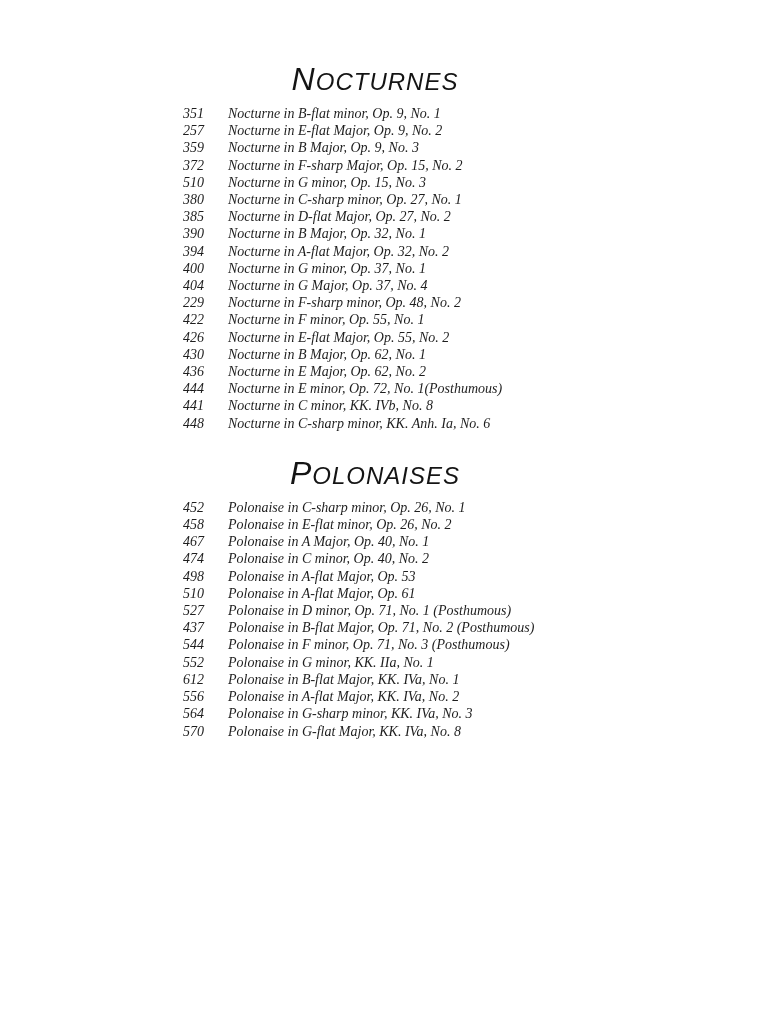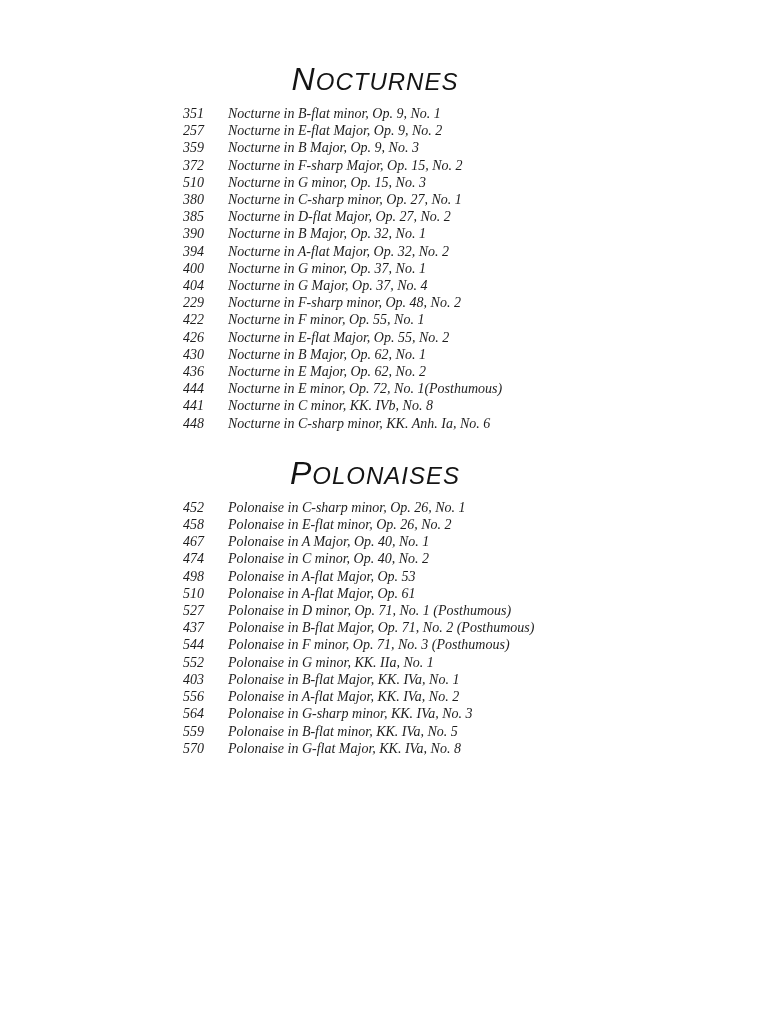--- a/index.html
+++ b/index.html
@@ -90,21 +90,20 @@
         <li class="entry-row"><span class="entry-page">452</span><span class="entry-label">Polonaise in C-sharp minor, Op. 26, No. 1</span></li>
         <li class="entry-row"><span class="entry-page">458</span><span class="entry-label">Polonaise in E-flat minor, Op. 26, No. 2</span></li>
         <li class="entry-row"><span class="entry-page">467</span><span class="entry-label">Polonaise in A Major, Op. 40, No. 1</span></li>
         <li class="entry-row"><span class="entry-page">474</span><span class="entry-label">Polonaise in C minor, Op. 40, No. 2</span></li>
         <li class="entry-row"><span class="entry-page">498</span><span class="entry-label">Polonaise in A-flat Major, Op. 53</span></li>
         <li class="entry-row"><span class="entry-page">510</span><span class="entry-label">Polonaise in A-flat Major, Op. 61</span></li>
         <li class="entry-row"><span class="entry-page">527</span><span class="entry-label">Polonaise in D minor, Op. 71, No. 1 (Posthumous)</span></li>
         <li class="entry-row"><span class="entry-page">437</span><span class="entry-label">Polonaise in B-flat Major, Op. 71, No. 2 (Posthumous)</span></li>
         <li class="entry-row"><span class="entry-page">544</span><span class="entry-label">Polonaise in F minor, Op. 71, No. 3 (Posthumous)</span></li>
         <li class="entry-row"><span class="entry-page">552</span><span class="entry-label">Polonaise in G minor, KK. IIa, No. 1</span></li>
-        <li class="entry-row"><span class="entry-page">403</span><span class="entry-label">Polonaise in B-flat Major, KK. IVa, No. 1</span></li>
+        <li class="entry-row"><span class="entry-page">612</span><span class="entry-label">Polonaise in B-flat Major, KK. IVa, No. 1</span></li>
         <li class="entry-row"><span class="entry-page">556</span><span class="entry-label">Polonaise in A-flat Major, KK. IVa, No. 2</span></li>
         <li class="entry-row"><span class="entry-page">564</span><span class="entry-label">Polonaise in G-sharp minor, KK. IVa, No. 3</span></li>
-        <li class="entry-row"><span class="entry-page">559</span><span class="entry-label">Polonaise in B-flat minor, KK. IVa, No. 5</span></li>
         <li class="entry-row"><span class="entry-page">570</span><span class="entry-label">Polonaise in G-flat Major, KK. IVa, No. 8</span></li>
       </ol>
   </section>
 
 </div>
 
 </body></html>

